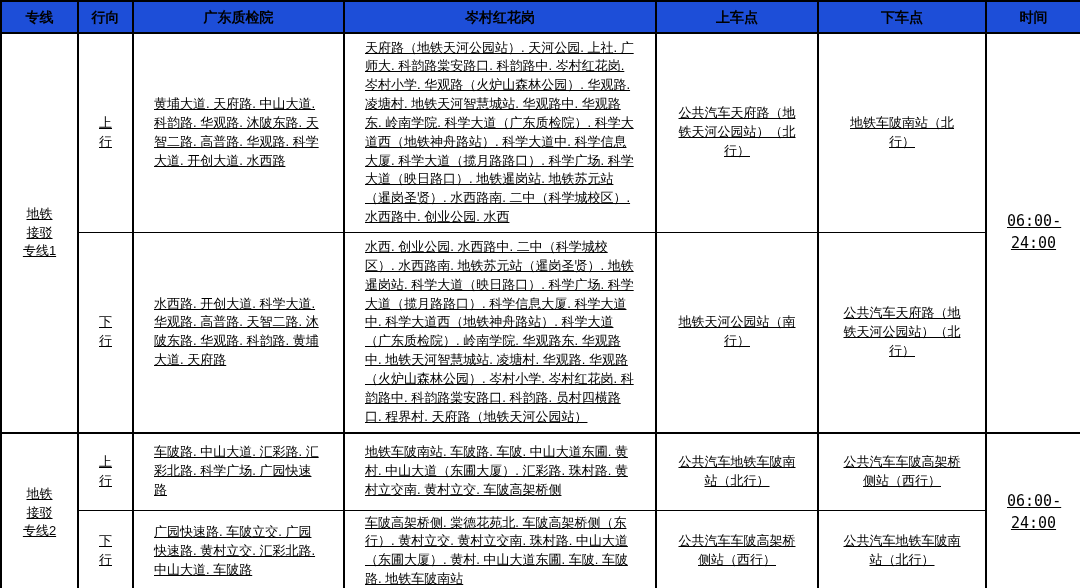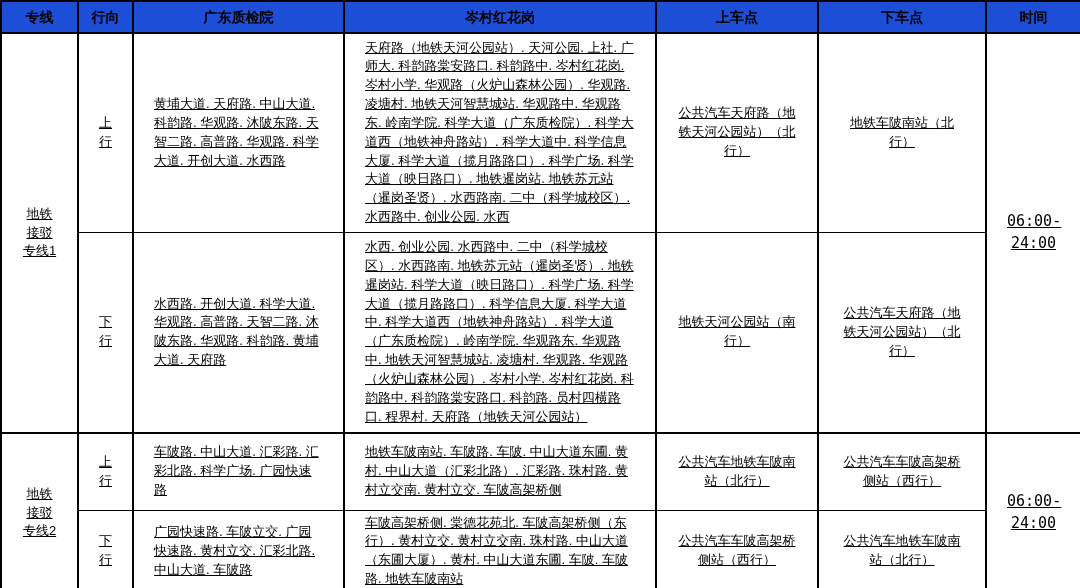--- a/index.html
+++ b/index.html
@@ -102,21 +102,21 @@
     <td class="left">水西路. 开创大道. 科学大道. 华观路. 高普路. 天智二路. 沐陂东路. 华观路. 科韵路. 黄埔大道. 天府路</td>
     <td class="left">水西. 创业公园. 水西路中. 二中（科学城校区）. 水西路南. 地铁苏元站（暹岗圣贤）. 地铁暹岗站. 科学大道（映日路口）. 科学广场. 科学大道（揽月路路口）. 科学信息大厦. 科学大道中. 科学大道西（地铁神舟路站）. 科学大道（广东质检院）. 岭南学院. 华观路东. 华观路中. 地铁天河智慧城站. 凌塘村. 华观路. 华观路（火炉山森林公园）. 岑村小学. 岑村红花岗. 科韵路中. 科韵路棠安路口. 科韵路. 员村四横路口. 程界村. 天府路（地铁天河公园站）</td>
     <td class="center">地铁天河公园站（南行）</td>
     <td class="center">公共汽车天府路（地铁天河公园站）（北行）</td>
   </tr>
 
   <tr class="r3 group-start">
     <td class="center" rowspan="2">地铁接驳专线2</td>
     <td class="center">上行</td>
     <td class="left">车陂路. 中山大道. 汇彩路. 汇彩北路. 科学广场. 广园快速路</td>
-    <td class="left">地铁车陂南站. 车陂路. 车陂. 中山大道东圃. 黄村. 中山大道（汇彩北路）. 汇彩路. 珠村路. 黄村立交南. 黄村立交. 车陂高架桥侧</td>
+    <td class="left">地铁车陂南站. 车陂路. 车陂. 中山大道东圃. 黄村. 中山大道（东圃大厦）. 汇彩路. 珠村路. 黄村立交南. 黄村立交. 车陂高架桥侧</td>
     <td class="center">公共汽车地铁车陂南站（北行）</td>
     <td class="center">公共汽车车陂高架桥侧站（西行）</td>
     <td class="time-cell" rowspan="2">06:00-24:00</td>
   </tr>
 
   <tr class="r4">
     <td class="center">下行</td>
     <td class="left">广园快速路. 车陂立交. 广园快速路. 黄村立交. 汇彩北路. 中山大道. 车陂路</td>
     <td class="left">车陂高架桥侧. 棠德花苑北. 车陂高架桥侧（东行）. 黄村立交. 黄村立交南. 珠村路. 中山大道（东圃大厦）. 黄村. 中山大道东圃. 车陂. 车陂路. 地铁车陂南站</td>
     <td class="center">公共汽车车陂高架桥侧站（西行）</td>

